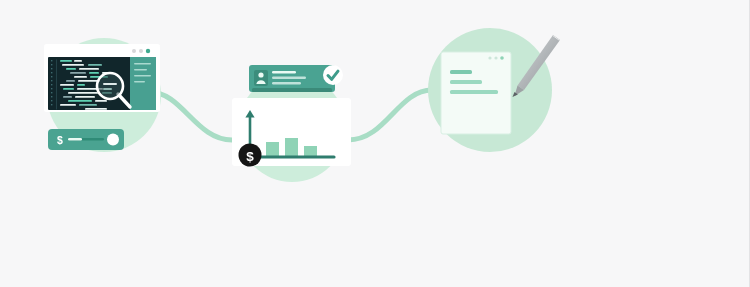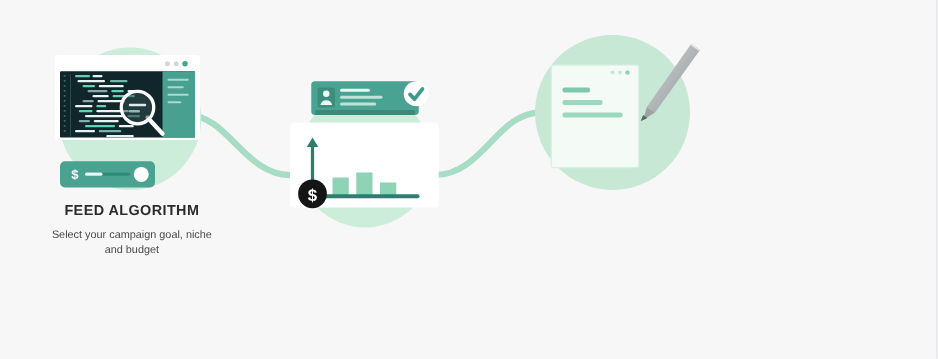--- a/index.html
+++ b/index.html
@@ -222,18 +222,14 @@
 
       <g>
         <path d="M553 35 l7 5 l-36 50 l-6.5 -4.5 z" fill="url(#penGrad)"></path>
         <path d="M517.5 85.5 l6.5 4.5 l-9.5 6 z" fill="#9ea2a5"></path>
         <path d="M512.5 97 l2 -5 l3.4 2.4 z" fill="#5d6366"></path>
         <path d="M552.5 35.4 l7 5" stroke="#e8eaeb" stroke-width="1" fill="none"></path>
       </g>
     </g>
   </svg>
 
-  <div class="step-caption">
-    <p class="step-title">FEED ALGORITHM</p>
-    <p class="step-sub">Select your campaign goal, niche and budget</p>
-  </div>
 
 </div>
 
 </body></html>

